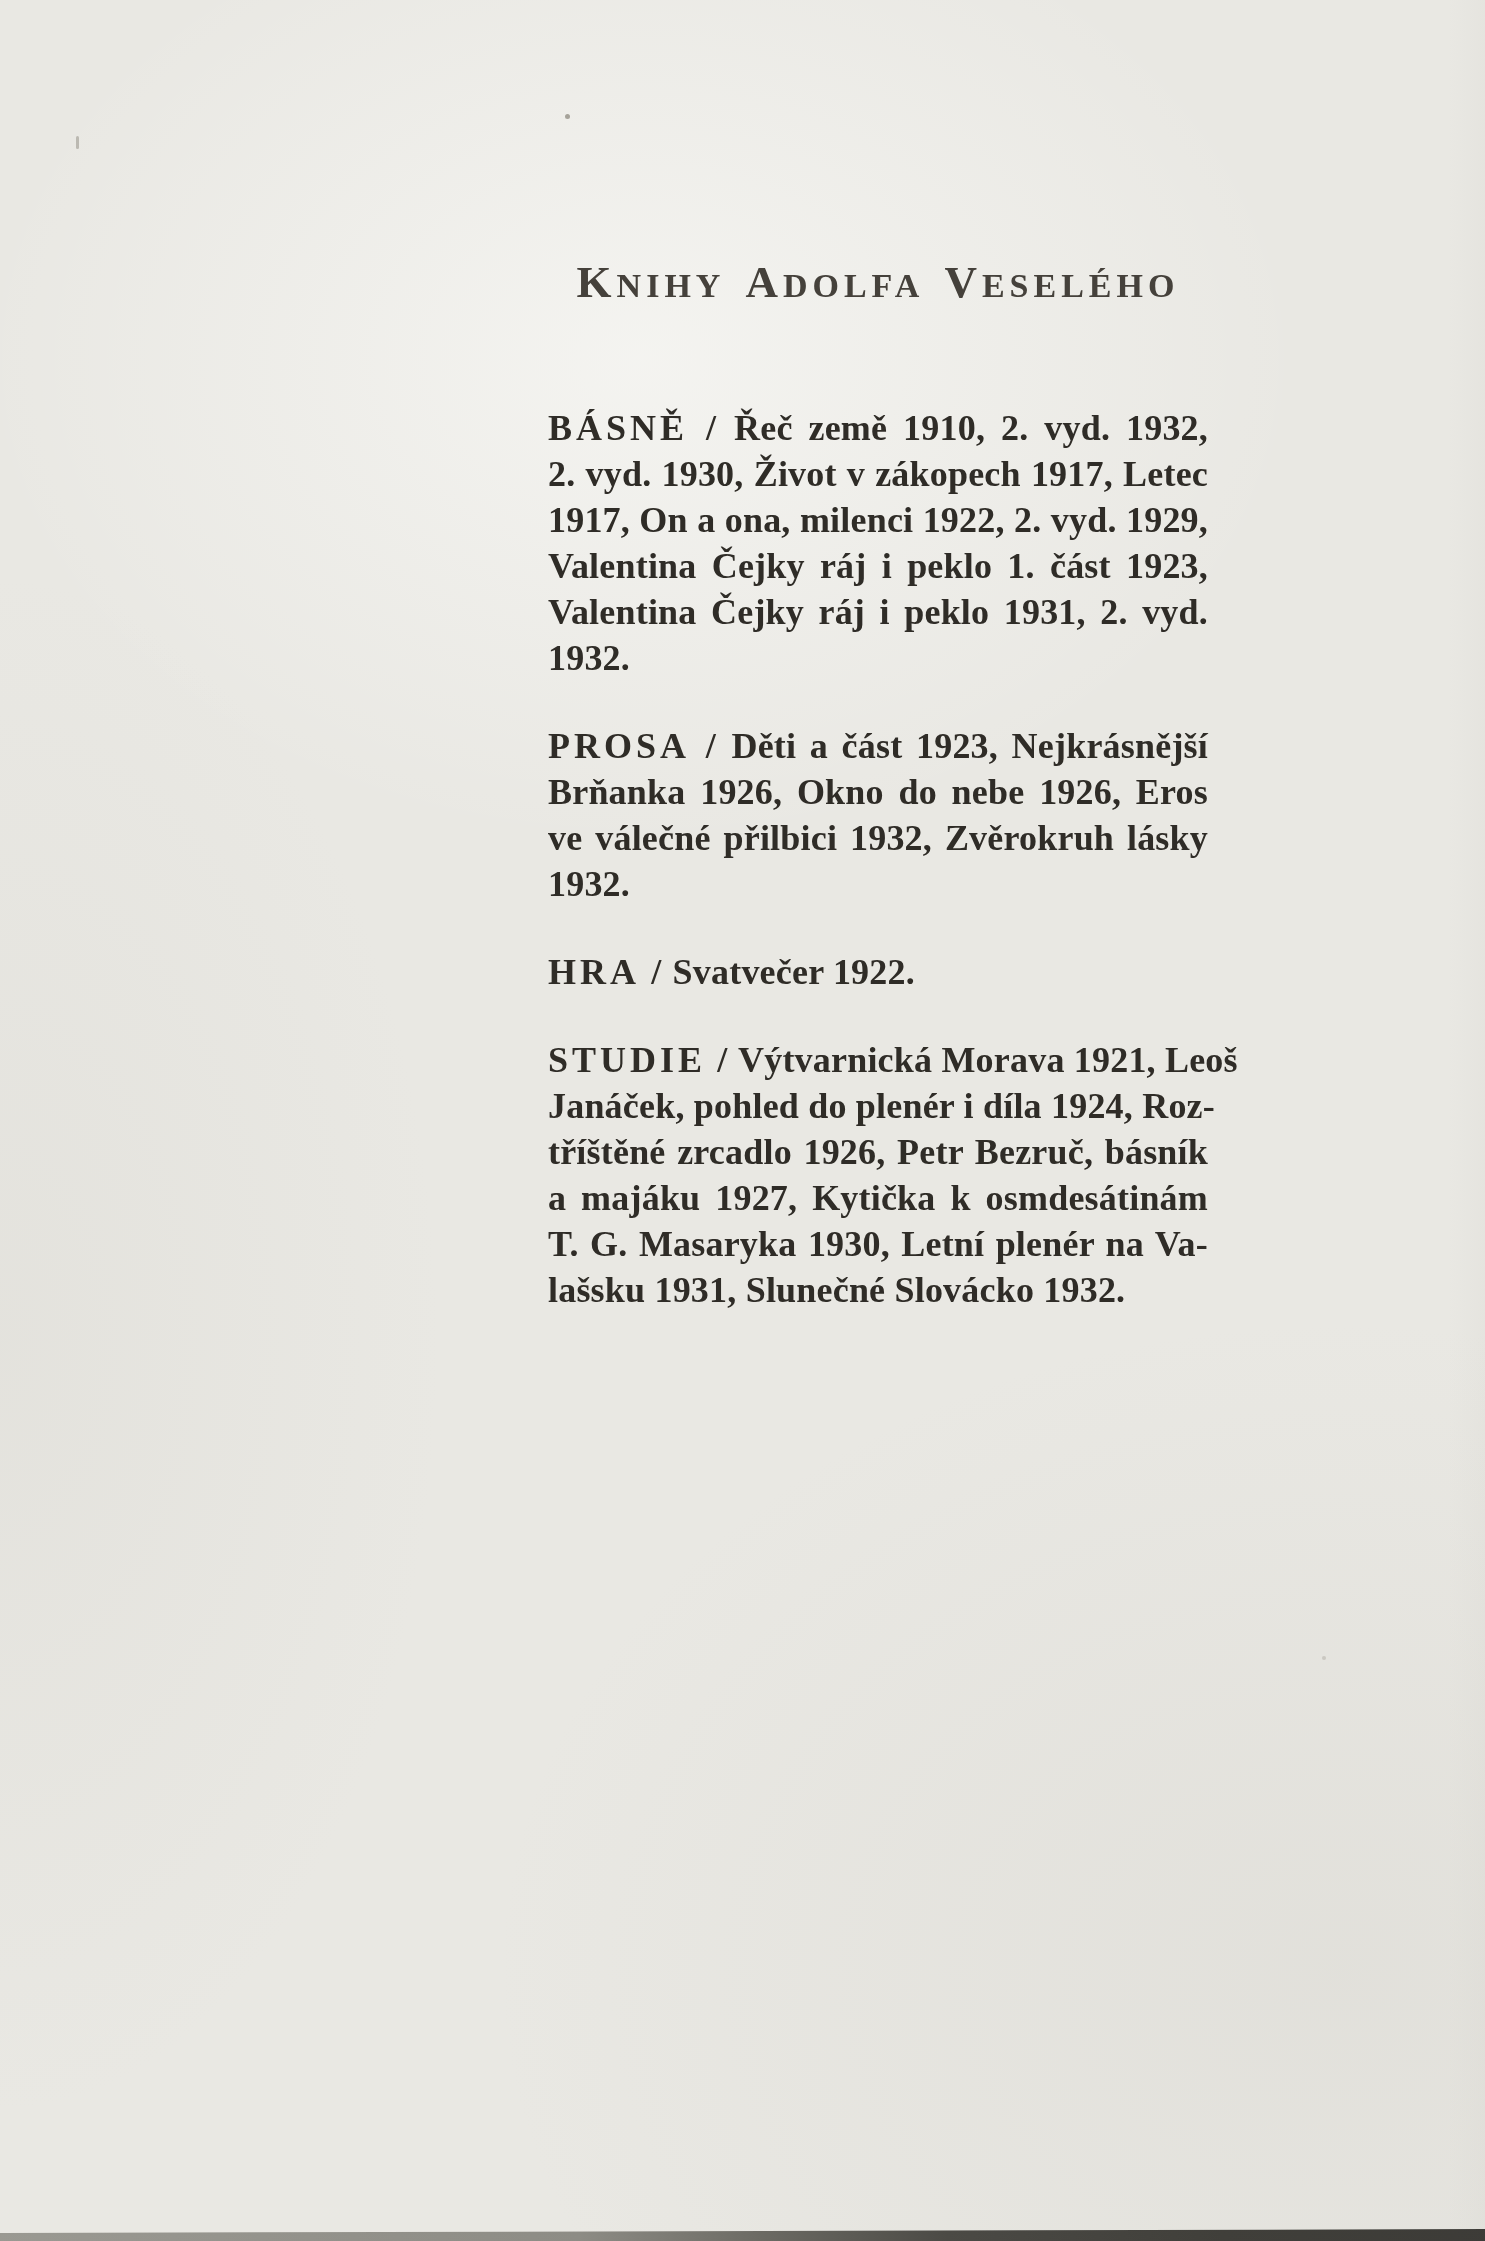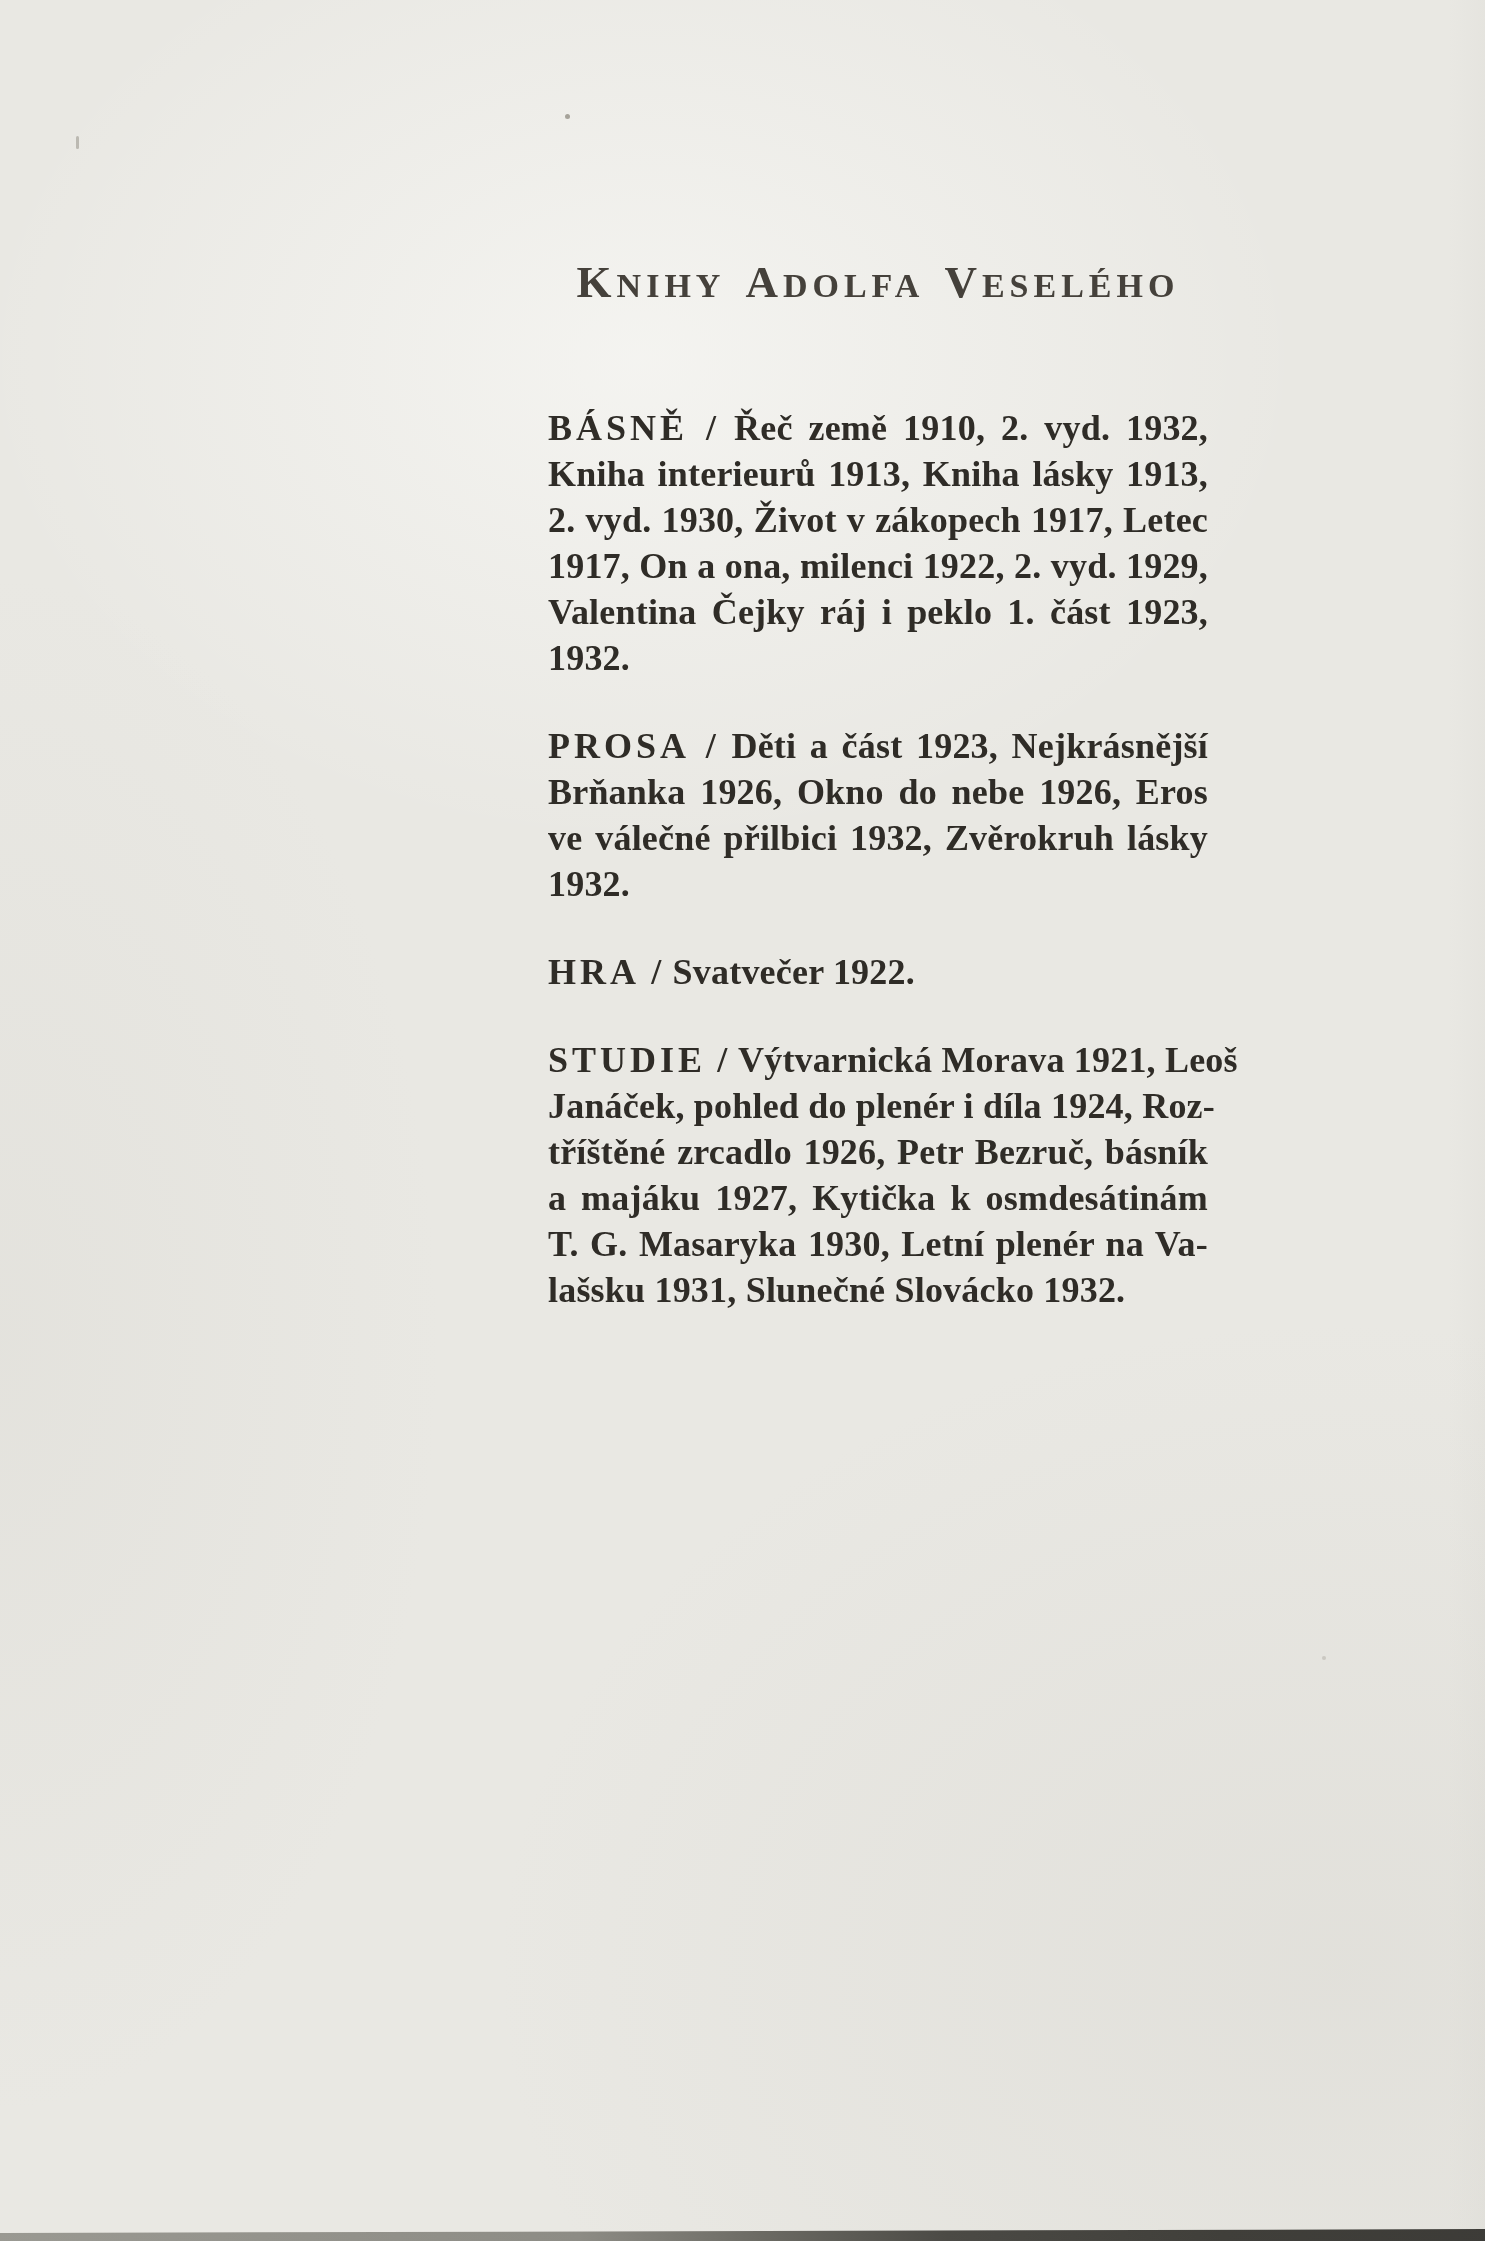--- a/index.html
+++ b/index.html
@@ -75,24 +75,24 @@
   <div class="title">
     <span class="word"><span class="cap">K</span><span class="rest">NIHY</span></span>
     <span class="word"><span class="cap">A</span><span class="rest">DOLFA</span></span>
     <span class="word"><span class="cap">V</span><span class="rest">ESELÉHO</span></span>
   </div>
 
   <div class="content">
 
     <div class="para">
       <div class="line j"><span class="label">BÁSNĚ</span> <span class="sep">/</span> <span>Řeč země 1910, 2. vyd. 1932,</span></div>
-      <div class="line j">Kniha interieurů 1913, Kniha lásky 1913,</div>
       <div class="line j">2. vyd. 1930, Život v zákopech 1917, Letec</div>
       <div class="line j">1917, On a ona, milenci 1922, 2. vyd. 1929,</div>
       <div class="line j">Valentina Čejky ráj i peklo 1. část 1923,</div>
+      <div class="line j">Valentina Čejky ráj i peklo 1931, 2. vyd.</div>
       <div class="line">1932.</div>
     </div>
 
     <div class="para">
       <div class="line j"><span class="label">PROSA</span> <span class="sep">/</span> <span>Děti a část 1923, Nejkrásnější</span></div>
       <div class="line j">Brňanka 1926, Okno do nebe 1926, Eros</div>
       <div class="line j">ve válečné přilbici 1932, Zvěrokruh lásky</div>
       <div class="line">1932.</div>
     </div>
 

